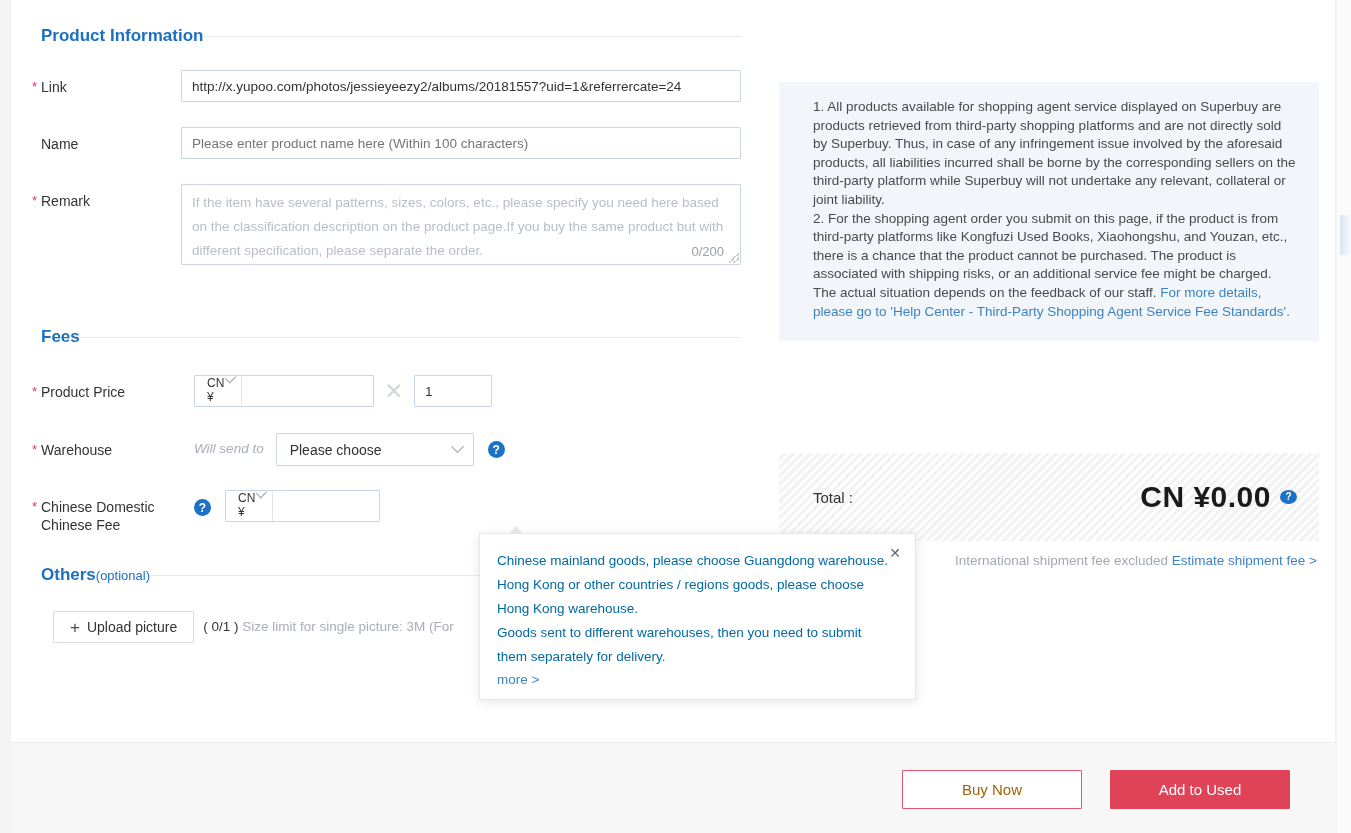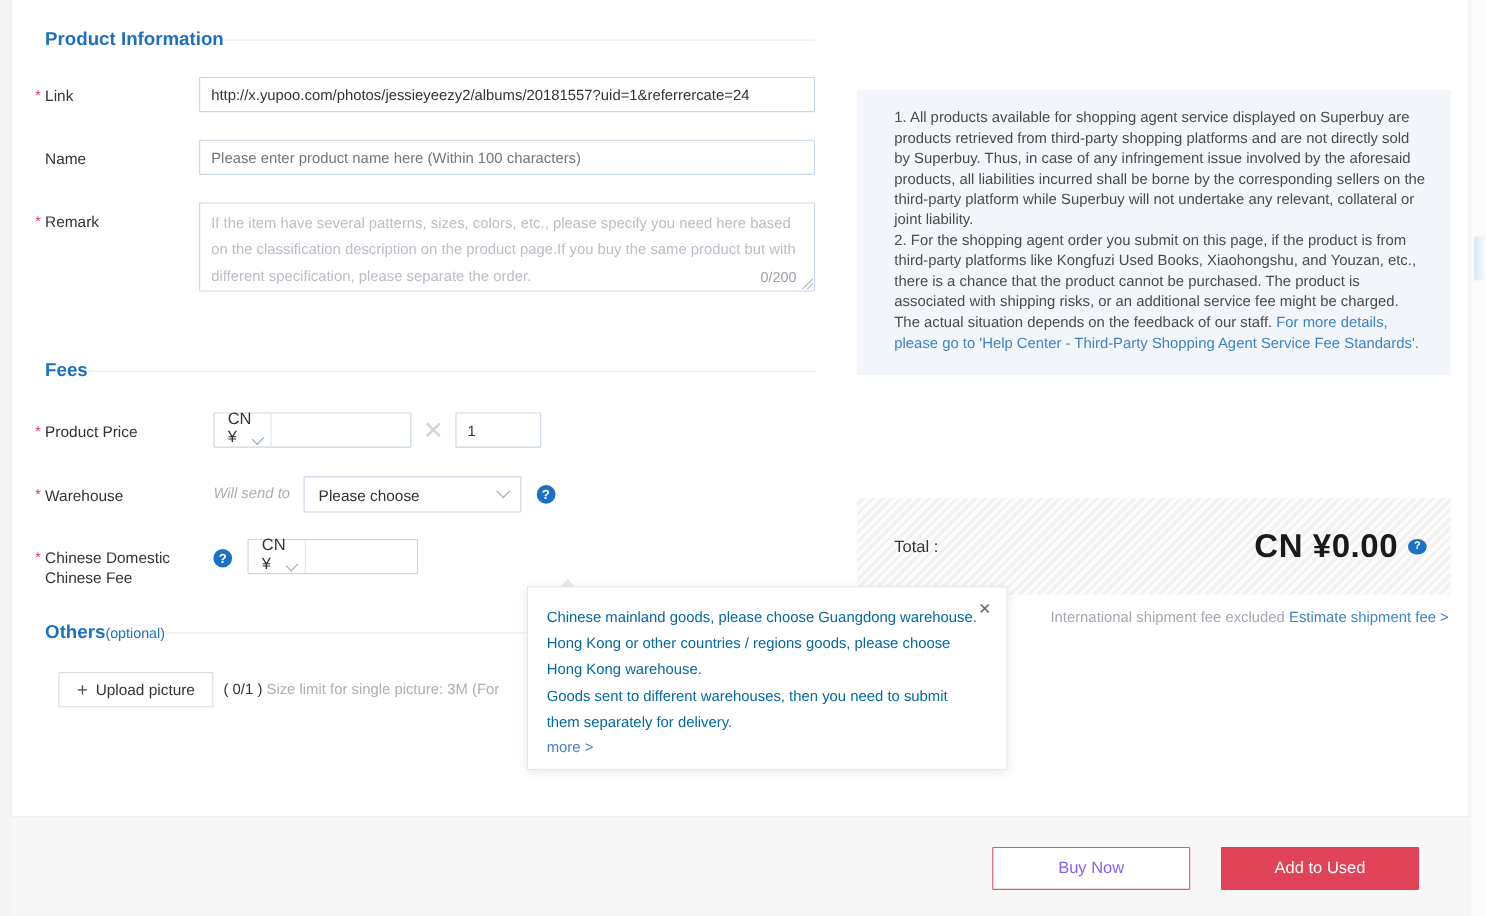--- a/index.html
+++ b/index.html
@@ -118,23 +118,23 @@
   }
   .disclaimer a { color: #3d83c4; text-decoration: none; }
 
   
   .cur-group {
     display: flex; align-items: stretch;
     border: 1px solid #c9d6e5; height: 32px; background: #fff;
     border-radius: 1px;
   }
   .cur-group .cur {
-    width: 76px; display: flex; align-items: flex-end; justify-content: space-between;
+    width: 76px; display: flex; align-items: flex-start; justify-content: space-between;
     padding: 0 8px 0 12px; border-right: 1px solid #dfe6ee;
-    font-size: 15px; color: #333; cursor: default;
+    font-size: 12px; color: #333; cursor: default;
   }
   .cur-group .amount {
     flex: 1 1 auto; border: 0; outline: none; padding: 0 10px;
     font-size: 13.5px; font-family: "Liberation Sans", sans-serif;
     background: transparent;
   }
   .chev {
     display: inline-block; width: 9px; height: 9px;
     border-right: 1.4px solid #9aa3ad; border-bottom: 1.4px solid #9aa3ad;
     transform: rotate(45deg) translate(-2px,-2px);
@@ -241,21 +241,21 @@
   .footer-inner {
     position: absolute; right: 46px; top: 27px;
     display: flex; gap: 28px;
   }
   .btn {
     width: 180px; height: 39px; font-size: 15px;
     display: inline-flex; align-items: center; justify-content: center;
     cursor: pointer; border-radius: 1px;
     font-family: "Liberation Sans", sans-serif;
   }
-  .btn-outline { background: #fff; border: 1px solid #e2566f; color: #8b5cf6; }
+  .btn-outline { background: #fff; border: 1px solid #e2566f; color: #a16207; }
   .btn-solid { background: #e04257; border: 1px solid #e04257; color: #fff; }
 </style>
 </head>
 <body>
 
 <div class="card">
 
   <div class="left-col">
 
     <div class="section-head" style="margin-top:26px;">

